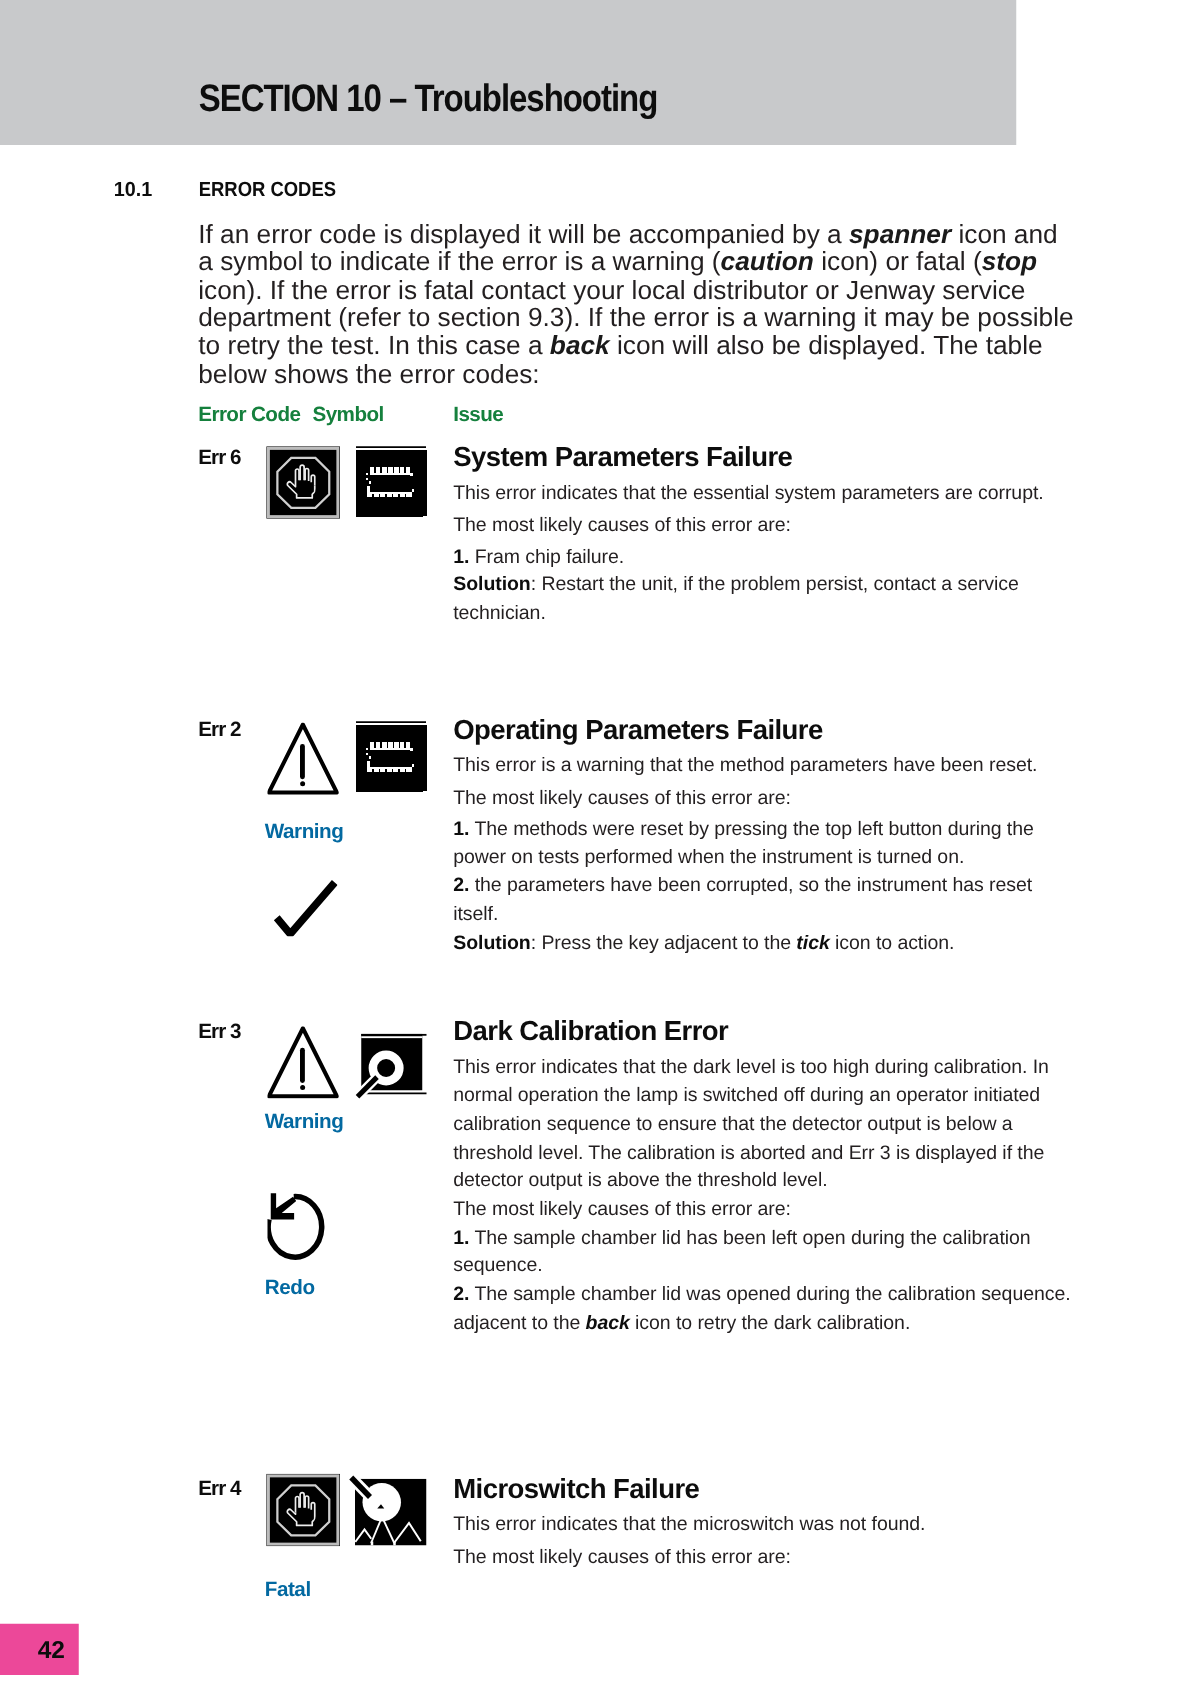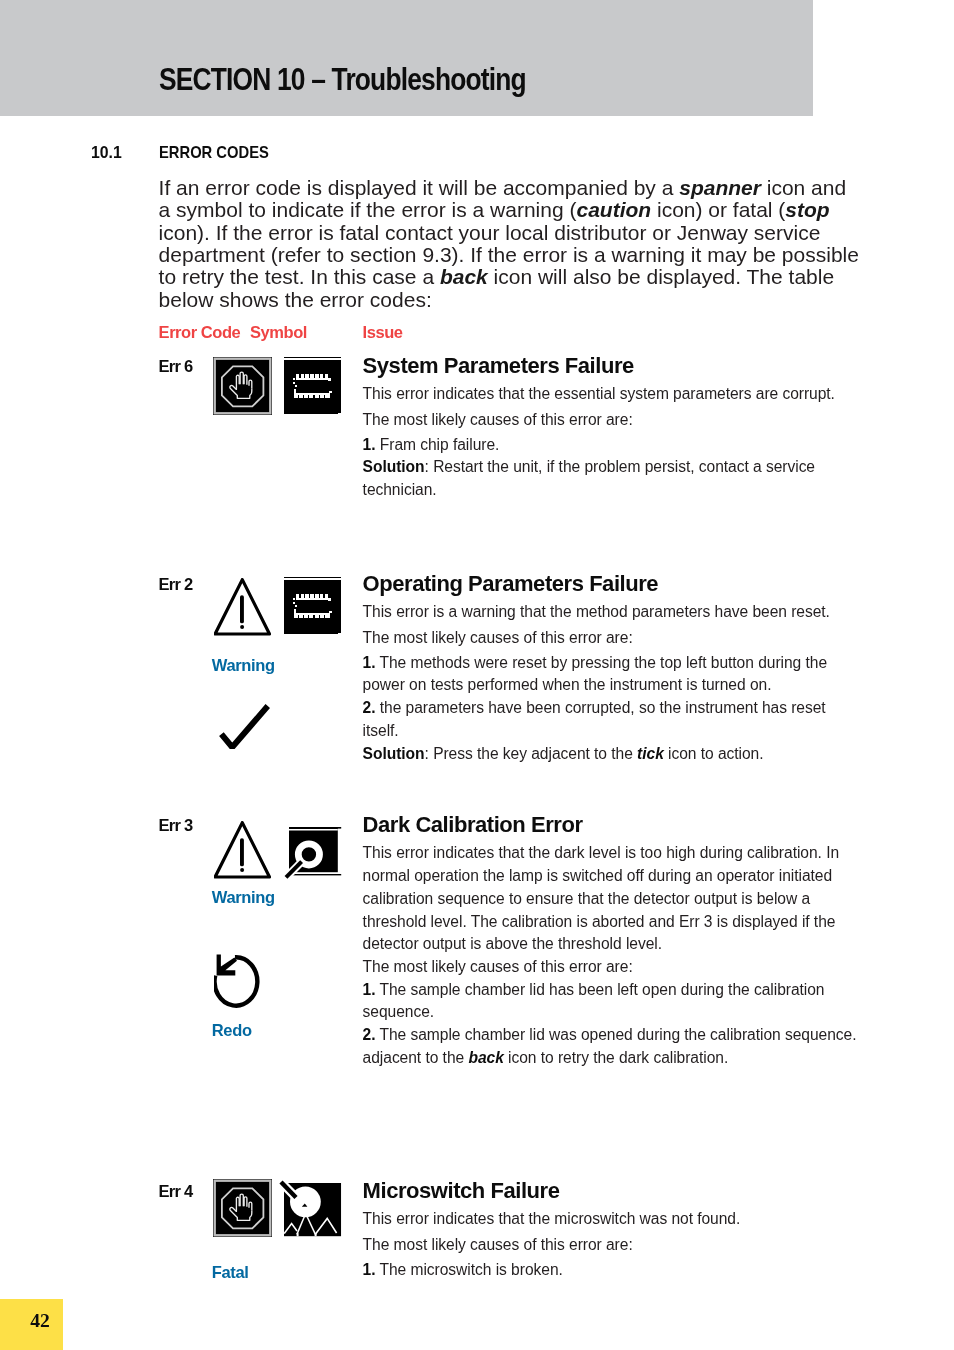--- a/index.html
+++ b/index.html
@@ -18,39 +18,39 @@
            transform:scaleX(0.965);transform-origin:left top;}
   .sec-title{position:absolute;left:159.2px;top:143.5px;font-size:16.4px;font-weight:bold;color:#0d0d0d;line-height:1;
              transform:scaleX(0.9);transform-origin:left top;}
 
   
   .intro{position:absolute;left:158.6px;top:177px;width:702.5px;font-size:21px;color:#231f20;
          line-height:22.33px;}
   .intro i{font-weight:bold;font-style:italic;color:#1a1a1a;}
 
   
-  .th{position:absolute;top:324.4px;font-size:16.5px;font-weight:bold;color:#ef4444;letter-spacing:-0.45px;line-height:1;}
+  .th{position:absolute;top:324.4px;font-size:16.5px;font-weight:bold;color:#15803d;letter-spacing:-0.45px;line-height:1;}
   .th-code{left:158.6px;}
   .th-sym{left:250px;}
   .th-issue{left:362.6px;}
 
   .rowcode{position:absolute;left:158.6px;font-size:16.5px;font-weight:bold;color:#0d0d0d;letter-spacing:-0.75px;line-height:1;}
   .symlabel{position:absolute;font-size:16.5px;font-weight:bold;color:#0369a1;letter-spacing:-0.35px;line-height:1;}
 
   .issue{position:absolute;left:362.6px;font-size:15.6px;color:#231f20;line-height:22.72px;
          white-space:nowrap;letter-spacing:-0.05px;}
   .issue .ln{display:block;}
   .issue .ln.sp{margin-bottom:3.45px;}
   .issue .ln.sp2{margin-bottom:2.1px;}
   .issue .hd{font-weight:bold;color:#0d0d0d;font-size:22px;letter-spacing:-0.45px;}
   .issue b{font-weight:bold;color:#0d0d0d;}
   .issue i{font-weight:bold;font-style:italic;color:#0d0d0d;}
 
   
-  .footer{position:absolute;left:0;top:1299px;width:63px;height:51px;background:#fde047;font-family:Liberation Serif, serif;}
+  .footer{position:absolute;left:0;top:1299px;width:63px;height:41px;background:#ec4899;}
   .footer-num{position:absolute;left:30.2px;top:11.7px;font-size:19.6px;font-weight:bold;color:#0d0d0d;line-height:1;}
 
   svg{display:block;}
   .icon{position:absolute;}
 </style>
 </head>
 <body>
 
 <div class="header">
   <div class="header-title">SECTION 10 – Troubleshooting</div>
@@ -216,21 +216,20 @@
   <path d="M2.6,0.6 L6.9,0.6 L6.9,12.6 L20.4,3.4 L23.0,6.7 L11.4,16.3 L21.3,16.3 L21.3,21.5 L2.6,21.5 Z" fill="#000"></path>
 </svg>
   </div>
 <div class="symlabel" style="left:211.8px;top:1021.5px">Redo</div>
 
 <div class="rowcode" style="top:1183px">Err 4</div>
 <div class="issue" style="top:1179.6px">
     <span class="ln sp"><b class="hd">Microswitch Failure</b></span>
     <span class="ln sp"><span>This error indicates that the microswitch was not found.</span></span>
     <span class="ln sp2"><span>The most likely causes of this error are:</span></span>
-    <span class="ln"><b>1.</b><span> The microswitch is broken.</span></span>
   </div>
 <div class="icon" style="left:213.0px;top:1178.9px">
     <svg width="59" height="58" viewBox="0 0 59 58">
   <rect x="0" y="0" width="59" height="58" fill="#000"></rect>
   <rect x="1.7" y="1.7" width="55.6" height="54.6" fill="none" stroke="#bcbcbc" stroke-width="2.4"></rect>
   <rect x="4.4" y="4.4" width="50.2" height="49.2" fill="#000"></rect>
   <polygon points="20.0,9.3 39.3,9.3 50.4,20.4 50.4,38.4 39.3,49.3 20.0,49.3 8.9,38.4 8.9,20.4" fill="none" stroke="#cfcfcf" stroke-width="1.8"></polygon>
   <g fill="none" stroke="#ededed" stroke-width="1.35" stroke-linejoin="round" stroke-linecap="butt">
     <path d="M23.4,31.0 L23.4,19.6 a1.4,1.4 0 0 1 2.8,0 L26.2,27.2"></path>
     <path d="M27.1,27.2 L27.1,16.7 a1.6,1.6 0 0 1 3.2,0 L30.3,27.2"></path>

